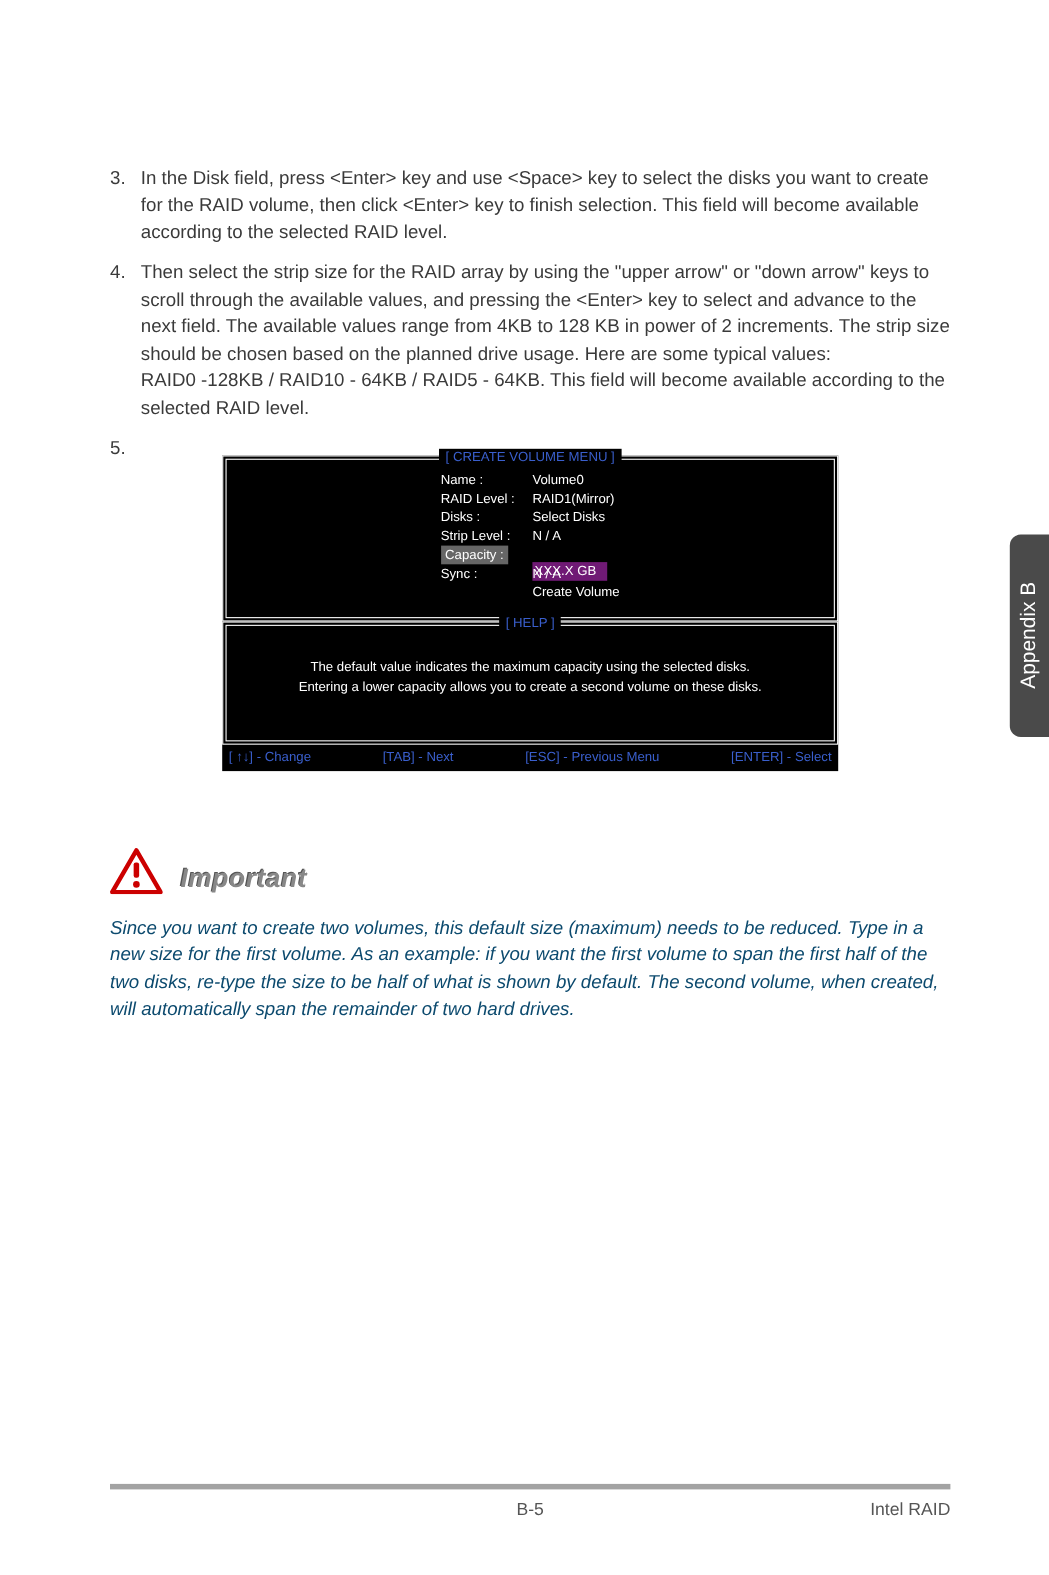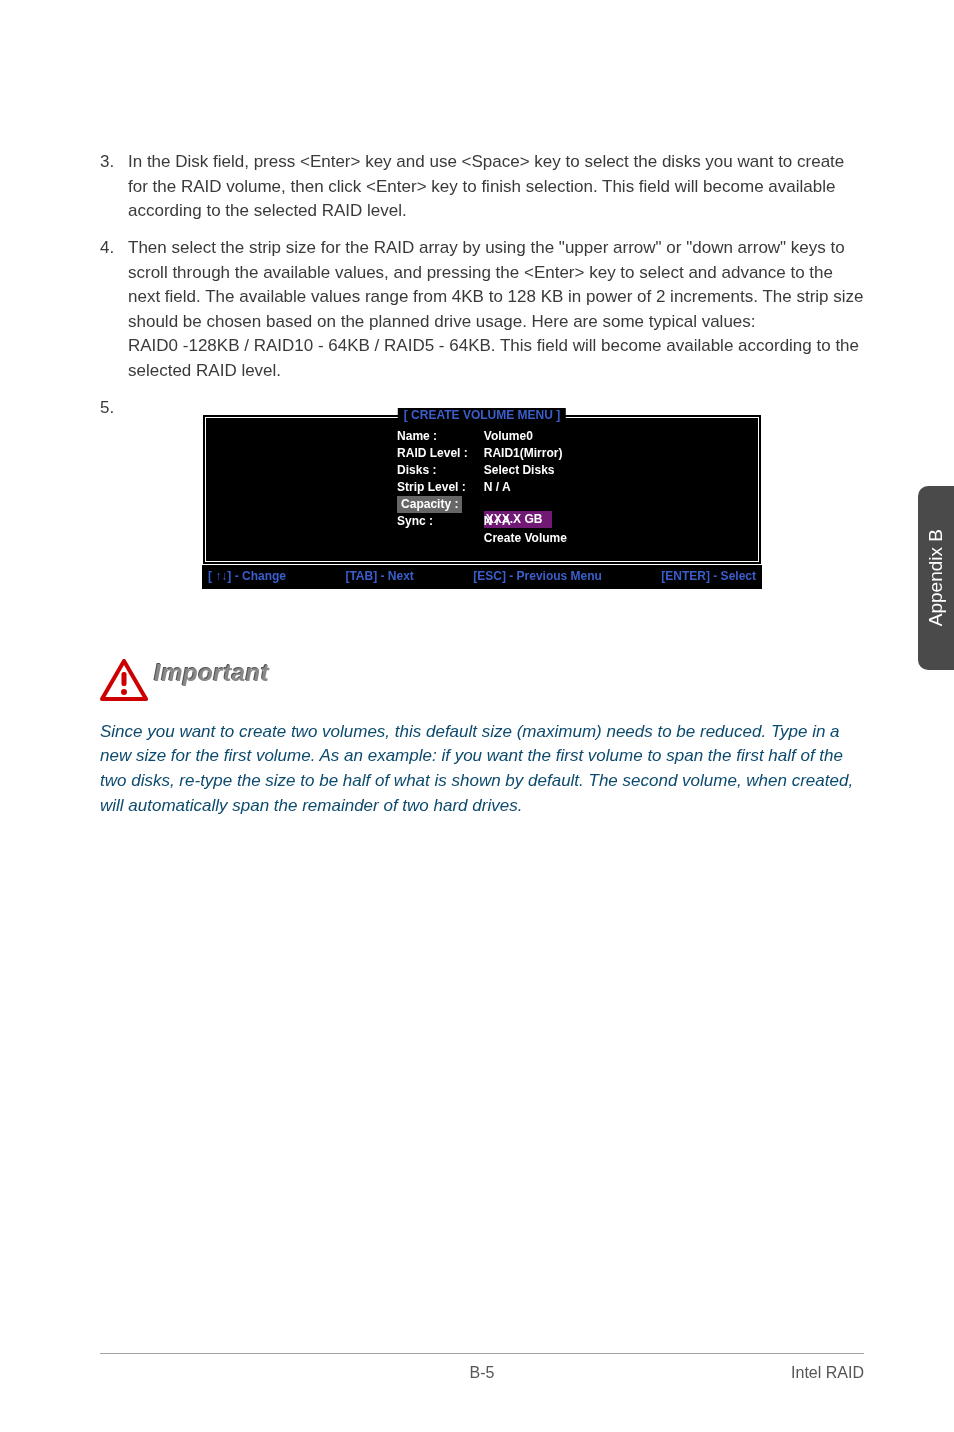--- a/index.html
+++ b/index.html
@@ -32,21 +32,20 @@
     left: -28px;
     top: 0;
   }
   .bios-panel {
     width: 560px;
     margin: 30px auto 0;
     background: #000;
     color: #fff;
     font-family: Arial, sans-serif;
     font-size: 12px;
-    font-weight: bold;
   }
   .bios-frame {
     border: 4px double #fff;
     position: relative;
     padding: 10px 16px 14px;
   }
   .frame-title {
     position: absolute;
     top: -10px;
     left: 50%;
@@ -106,22 +105,22 @@
     justify-content: space-between;
     color: #3a5fcd;
     padding: 4px 6px 6px;
     font-size: 12px;
   }
   .important-block {
     margin-top: 70px;
   }
   .imp-head {
     display: flex;
-    align-items: flex-start;
-    gap: 6px;
+    align-items: flex-end;
+    gap: 16px;
   }
   .warn-icon {
     width: 48px;
     height: 42px;
   }
   .imp-label {
     font-family: Arial, sans-serif;
     font-size: 24px;
     font-style: italic;
     font-weight: bold;
@@ -153,21 +152,21 @@
     color: #fff;
     writing-mode: vertical-rl;
     transform: rotate(180deg);
     font-size: 19px;
   }
   .footer {
     position: absolute;
     bottom: 50px;
     left: 0;
     right: 0;
-    border-top: 1px solid #a3a3a3;
+    border-top: 5px solid #a3a3a3;
     margin: 0 90px 0 100px;
     padding-top: 10px;
     display: flex;
     justify-content: space-between;
     font-size: 16px;
     color: #555;
   }
   .footer .center {
     position: absolute;
     left: 50%;
@@ -210,20 +209,24 @@
           <div>Volume0</div>
           <div>RAID1(Mirror)</div>
           <div>Select  Disks</div>
           <div>N / A</div>
           <div><span class="hl">XXX.X  GB</span></div>
           <div>N / A</div>
           <div>Create Volume</div>
         </div>
       </div>
     </div>
+    <div class="help-frame">
+      <div class="help-title">[   HELP   ]</div>
+      <div class="help-text">The default value indicates the maximum capacity using the selected disks. Entering a lower capacity allows you to create a second volume  on  these  disks.</div>
+    </div>
     <div class="bios-footer">
       <span>[ ↑↓] - Change</span>
       <span>[TAB] - Next</span>
       <span>[ESC] - Previous Menu</span>
       <span>[ENTER] - Select</span>
     </div>
   </div>
 
   <div class="important-block">
     <div class="imp-head">

